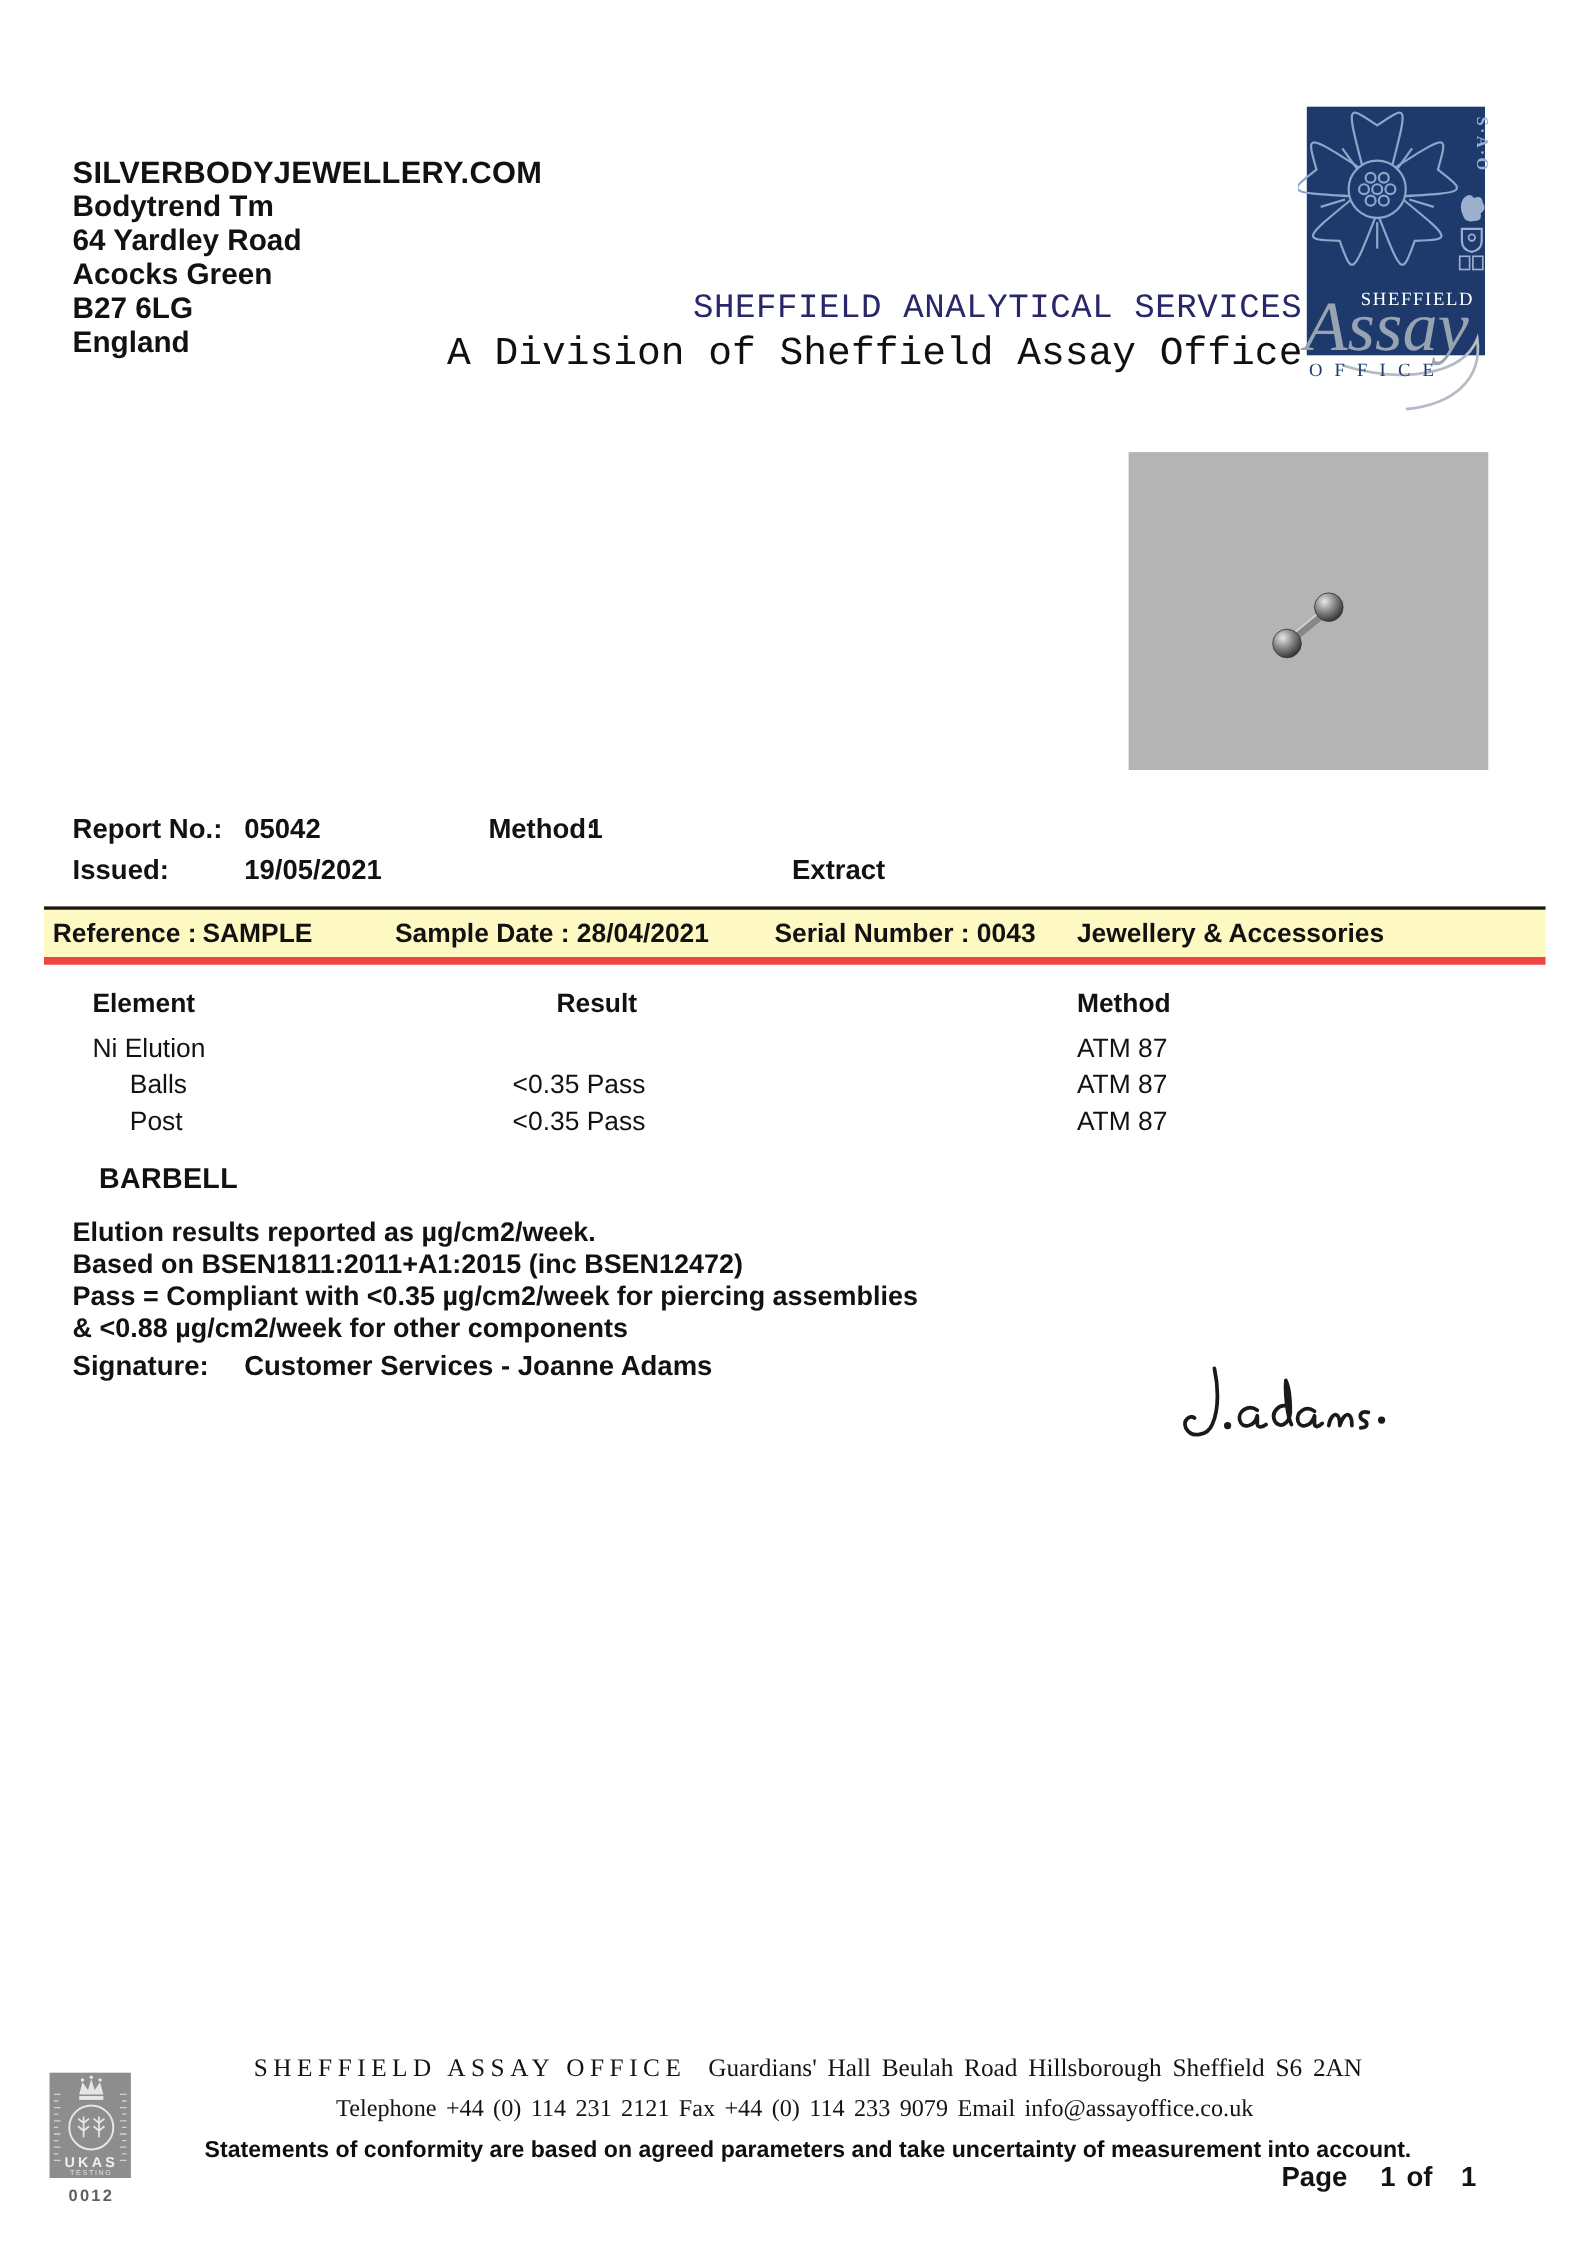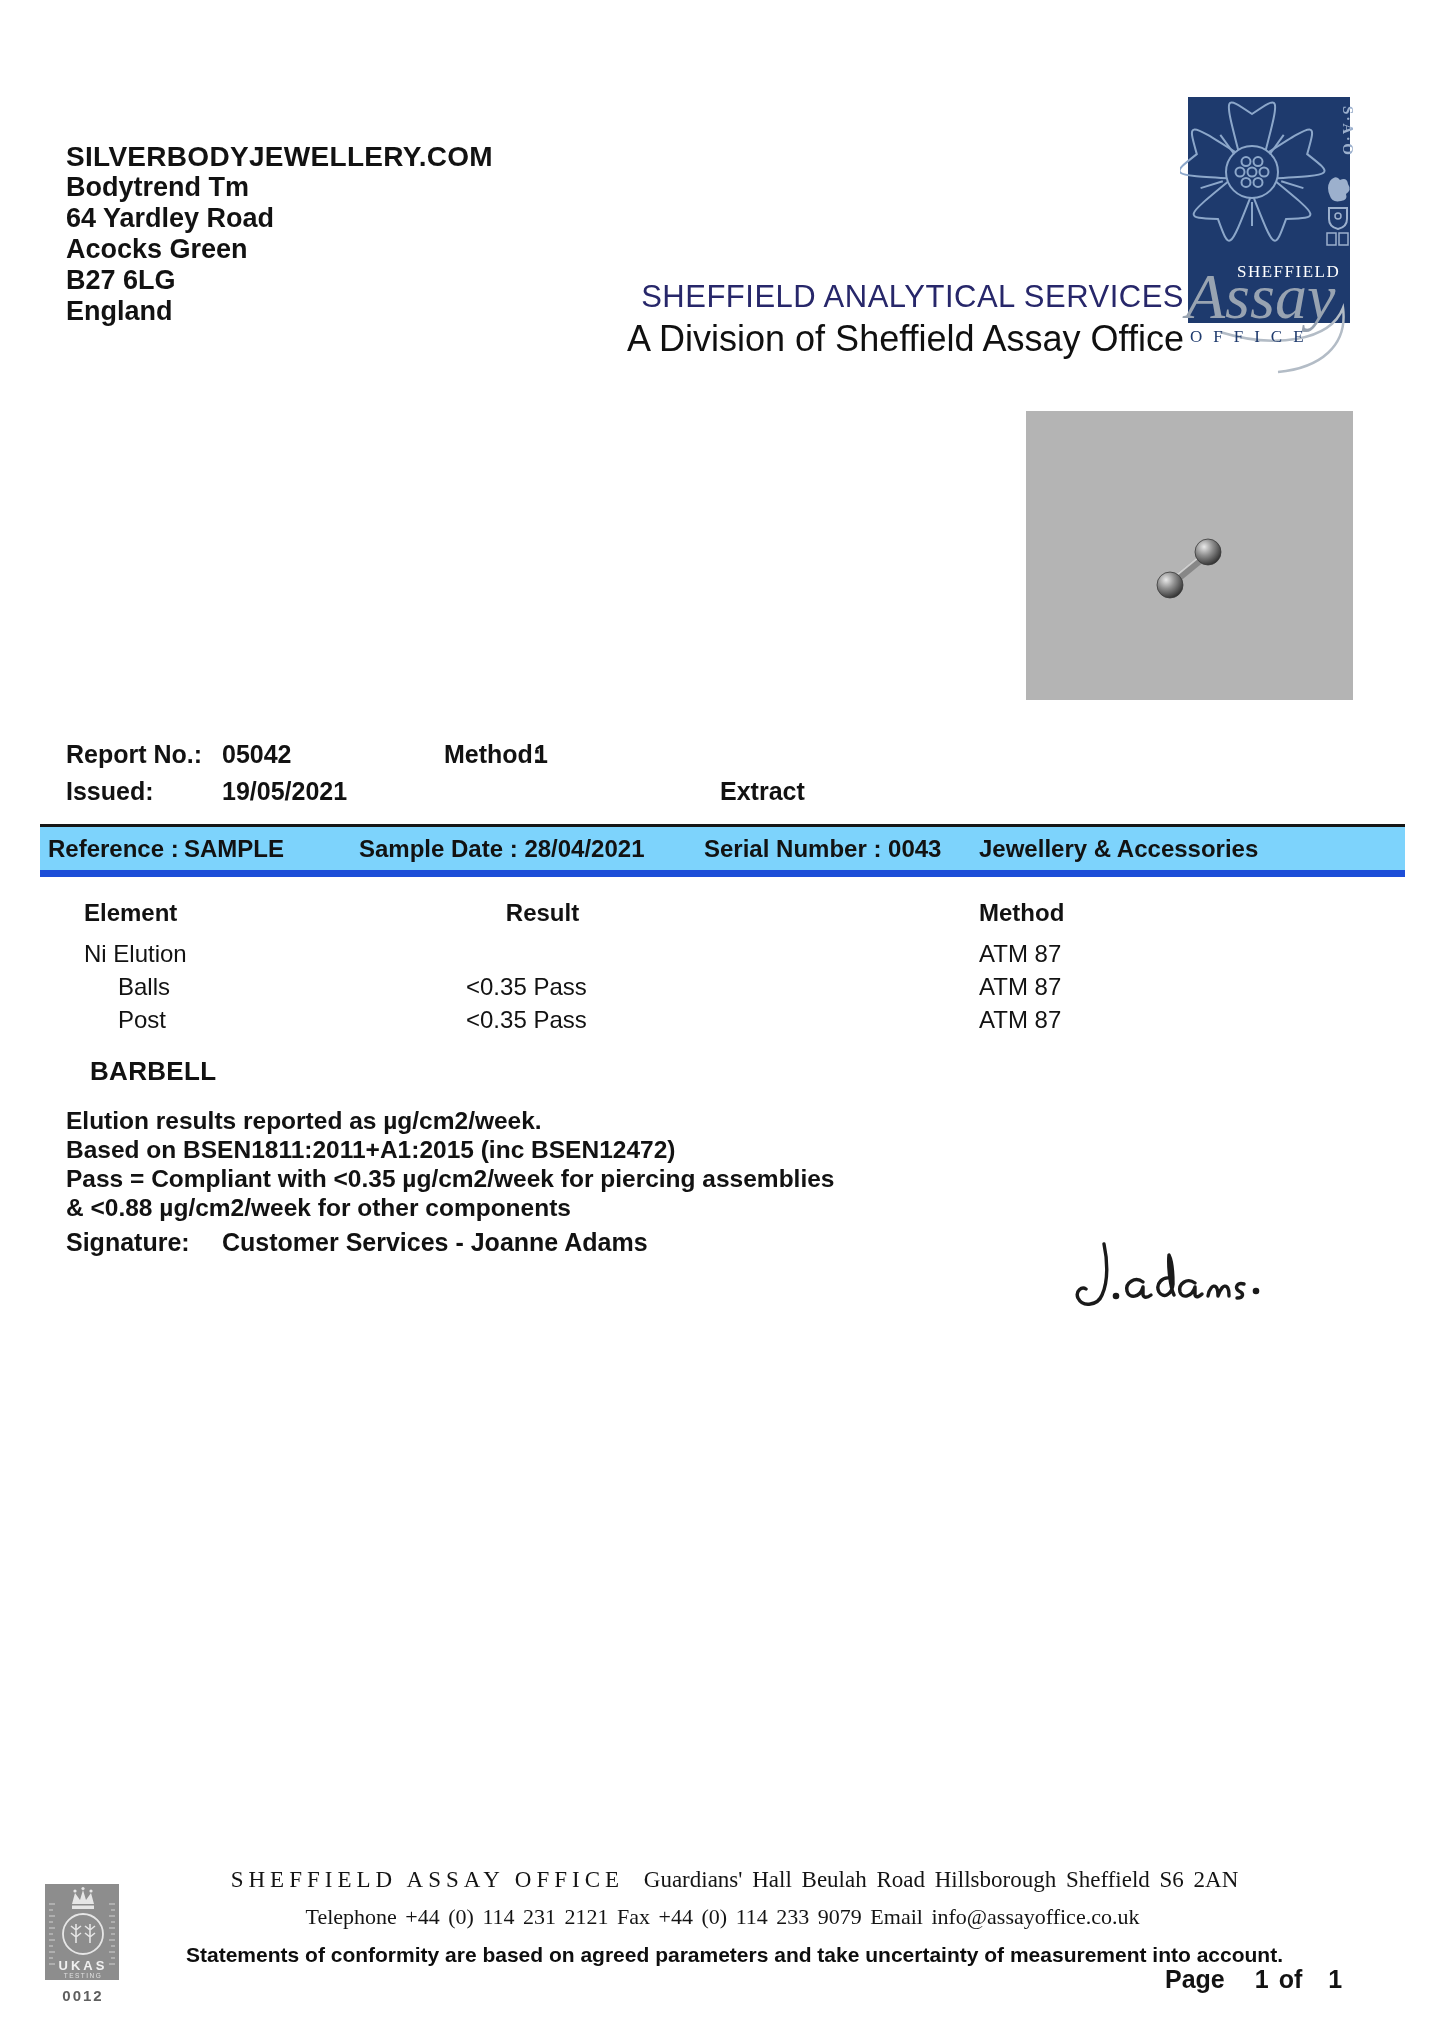--- a/index.html
+++ b/index.html
@@ -4,41 +4,41 @@
 <style>
   html,body{margin:0;padding:0;background:#ffffff;}
   .page{position:relative;width:1445px;height:2042px;background:#fff;overflow:hidden;
         font-family:"Liberation Sans",sans-serif;color:#121212;}
 
   
   .customer{position:absolute;left:66px;top:141px;font-weight:bold;font-size:27px;line-height:31px;}
   .customer .cname{font-size:28px;letter-spacing:.3px;}
 
   
-  .org-block{position:absolute;right:261px;top:263px;text-align:right;font-family:Liberation Sans, sans-serif;margin-top:16px;}
+  .org-block{position:absolute;right:261px;top:263px;text-align:right;font-family:Liberation Mono, monospace;}
   .org-title{font-size:31px;color:#27276a;letter-spacing:.5px;}
   .org-sub{font-size:36px;color:#101010;margin-top:3px;}
 
   .sao-logo{position:absolute;left:1180px;top:80px;}
 
   .photo{position:absolute;left:1026px;top:411px;width:327px;height:289px;background:#b4b4b4;}
 
   
   .meta{position:absolute;left:66px;top:740px;width:1200px;font-weight:bold;font-size:25px;}
   .meta-row{position:relative;height:37px;}
   .meta-row span{position:absolute;top:0;white-space:nowrap;}
   .m-label{left:0;}
   .m-val{left:156px;}
   .m-issue-l{left:378px;}
   .m-issue-v{left:468px;}
   .m-extract{left:654px;}
 
   
-  .ref-bar{position:absolute;left:40px;top:824px;width:1365px;height:43px;background:#7dd3fc;
-           border-top:3px solid #161616;border-bottom:7px solid #1d4ed8;
+  .ref-bar{position:absolute;left:40px;top:824px;width:1365px;height:43px;background:#fef9c3;
+           border-top:3px solid #161616;border-bottom:7px solid #ef4444;
            font-weight:bold;font-size:24px;line-height:43px;}
   .ref-bar span{position:absolute;top:0;white-space:nowrap;}
   .rb-ref-l{left:8px;} .rb-ref-v{left:144px;} .rb-date{left:319px;} .rb-serial{left:664px;} .rb-cat{left:939px;}
 
   
   .results{position:absolute;left:0;top:899px;width:1445px;font-size:24px;}
   .r-row{position:absolute;left:0;width:100%;height:30px;white-space:nowrap;}
   .r-head{font-weight:bold;}
   .r-el{position:absolute;left:84px;}
   .r-el.ind{left:118px;}

